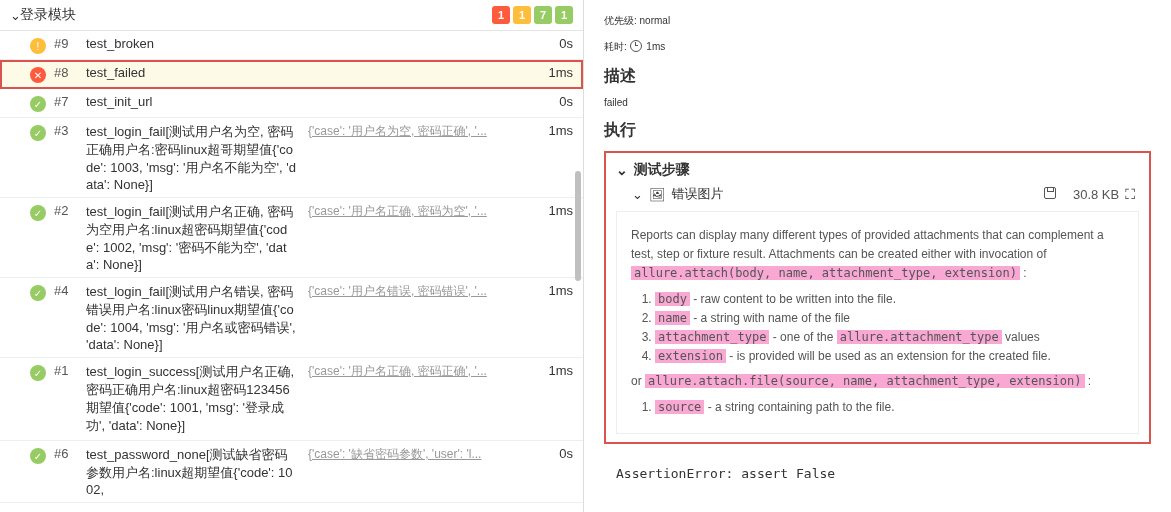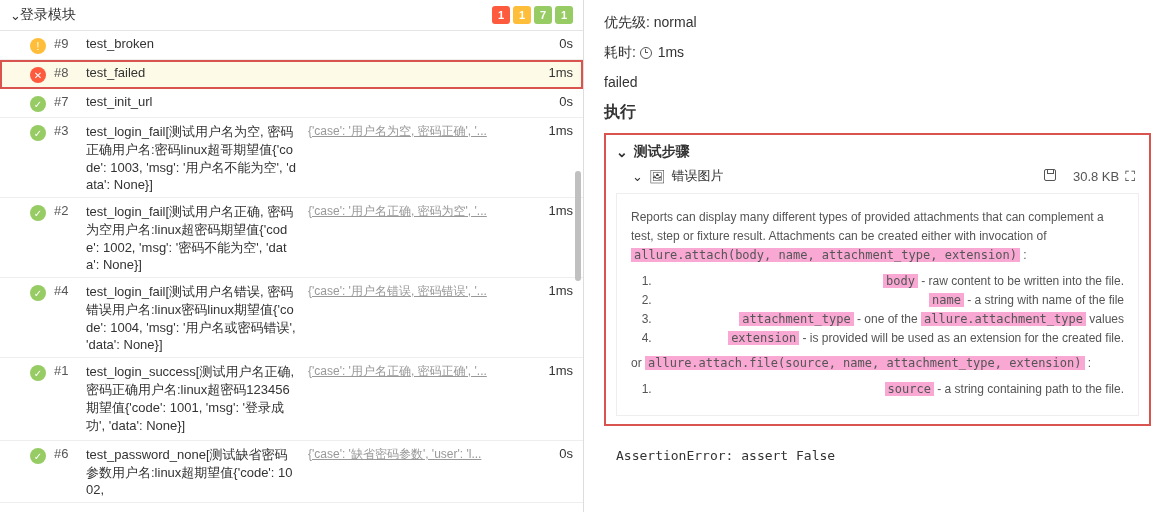--- a/index.html
+++ b/index.html
@@ -20,31 +20,31 @@
 .ic-broken { background:#ffbe3a; }
 .ic-fail { background:#fd5a3e; }
 .ic-pass { background:#97cc64; }
 .num { color:#555; width:24px; flex-shrink:0; }
 .name { flex:0 0 auto; max-width:210px; word-break:break-all; }
 .param { color:#999; font-size:12px; flex:1; overflow:hidden; white-space:nowrap; text-overflow:ellipsis; padding-left:4px;text-decoration:underline; }
 .dur { color:#333; flex-shrink:0; width:34px; text-align:right; }
 .scrollbar { position:absolute; right:2px; top:140px; width:6px; height:110px; background:#c0c0c0; border-radius:3px; }
 .left-wrap { position:relative; flex:1; overflow:hidden; }
 .right { flex:1; padding:14px 20px; overflow-y:auto; position:relative; }
-.field { margin-bottom:12px; font-size:14px; }
+.field { margin-bottom:12px; font-size:10px; }
 .heading { font-size:16px; font-weight:bold; margin:10px 0 10px; }
 .steps-box { border:2px solid #d9534f; padding:8px 10px; margin-top:6px; }
 .steps-hdr { display:flex; align-items:center; gap:6px; font-size:14px; font-weight:bold; }
 .attach-row { display:flex; align-items:center; padding:6px 4px 8px 16px; gap:6px; font-size:13px; }
 .attach-name { flex:1; }
 .attach-size { color:#555; display:flex; align-items:flex-start; gap:17px; }
 .expand-icon { font-size:14px; }
 .doc { background:#fff; border:1px solid #eee; padding:10px 14px; font-family:Georgia,serif; font-size:12px; color:#555; line-height:1.6; }
 .doc code { font-family:Consolas,Menlo,monospace; background:#f9a8d4; padding:0 3px; }
-.doc ol { margin:6px 0 6px 24px;text-align:right; }
+.doc ol { margin:6px 0 6px 24px; }
 .doc p { margin:4px 0; }
 .err { font-family:Consolas,Menlo,monospace; font-size:13px; margin-top:22px; margin-left:12px; }
 .clock { display:inline-block; width:12px; height:12px; border:1.5px solid #555; border-radius:50%; position:relative; vertical-align:-2px; margin-right:2px; }
 .clock::after { content:''; position:absolute; width:1.2px; height:4px; background:#555; left:4px; top:1px; }
 .clock::before { content:''; position:absolute; width:3px; height:1.2px; background:#555; left:4px; top:4px; }
 .save-ic { display:inline-block; width:12px; height:12px; border:1.5px solid #555; border-radius:2px; position:relative; }
 .save-ic::after { content:''; position:absolute; width:5px; height:3px; border:1px solid #555; border-top:none; top:0; left:2px; }
 </style>
 </head>
 <body>
@@ -126,20 +126,21 @@
 <div class="right">
   <div class="field">
     <span>优先级:</span>
     <span>normal</span>
   </div>
   <div class="field">
     <span>耗时:</span>
     <span class="clock"></span>
     <span>1ms</span>
   </div>
+  <div class="heading">描述</div>
   <div class="field">failed</div>
   <div class="heading">执行</div>
 
   <div class="steps-box">
     <div class="steps-hdr">
       <span>⌄</span>
       <span>测试步骤</span>
     </div>
     <div class="attach-row">
       <span>⌄</span>

